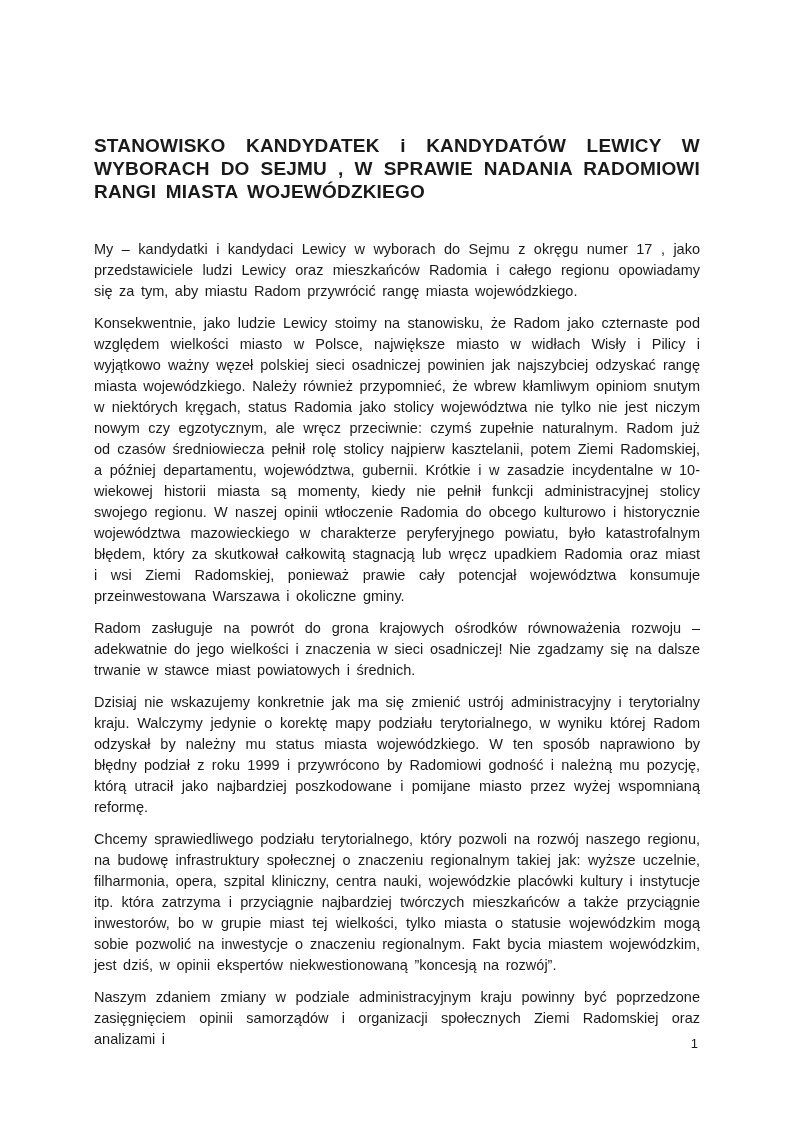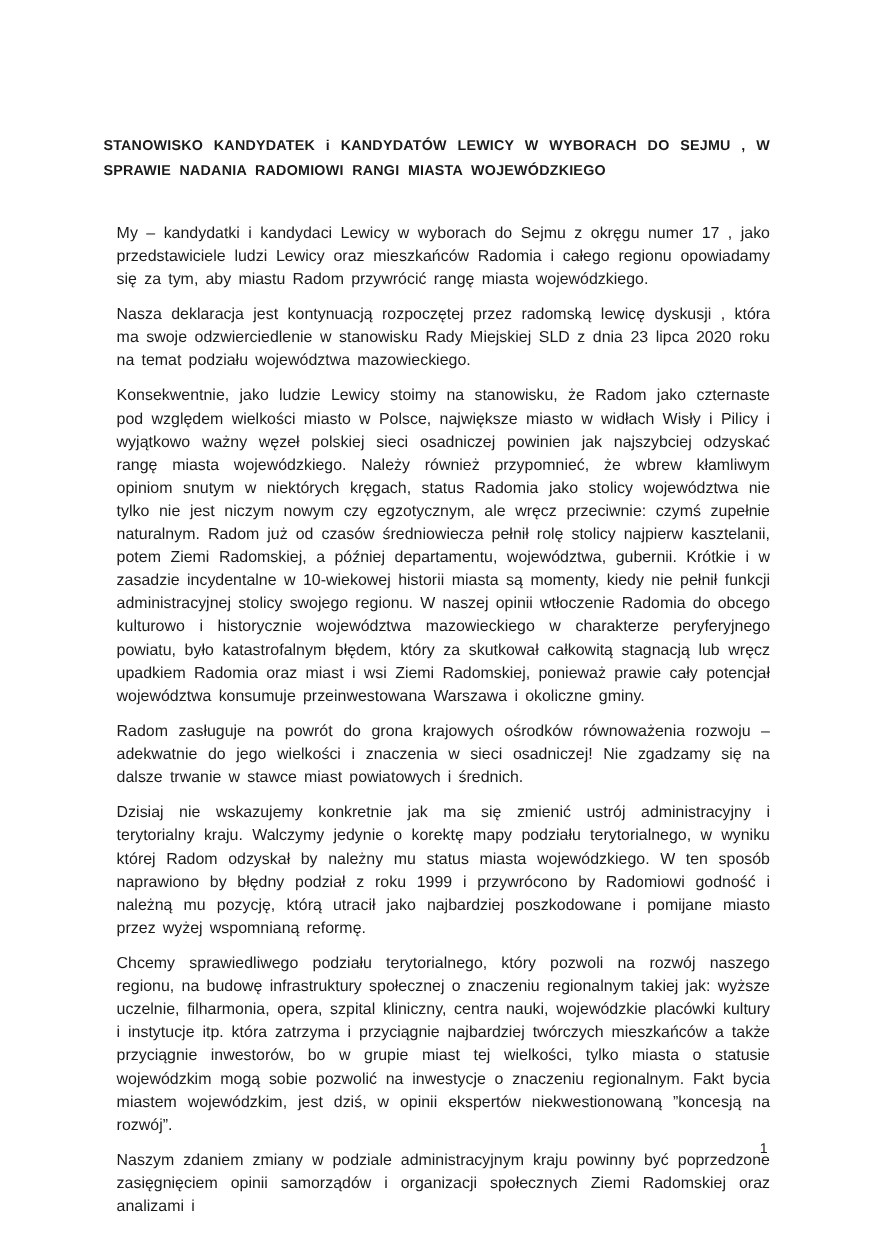--- a/index.html
+++ b/index.html
@@ -16,31 +16,31 @@
     font-family: "Liberation Sans", "DejaVu Sans", sans-serif;
     color: #1a1a1a;
   }
   .content {
     position: absolute;
     top: 120px;
     left: 94px;
     width: 606px;
   }
   .doc-title {
-    margin: 0 0 36px 0;
-    font-size: 13px;
+    margin: 14px 0 36px 0;
+    font-size: 19px;
     font-weight: bold;
     line-height: 23px;
     text-align: justify;
     word-spacing: 4px;
     letter-spacing: 0.2px;
     color: #1a1a1a;
   }
   .para {
-    margin: 0 0 11px 12px;
+    margin: 0 0 11px 0;
     font-size: 14.5px;
     font-weight: normal;
     line-height: 21px;
     text-align: justify;
     word-spacing: 2.5px;
     color: #1a1a1a;
   }
   .page-number {
     position: absolute;
     top: 1036px;
@@ -52,21 +52,20 @@
 </style>
 </head>
 <body>
 
 <div class="page">
   <div class="content">
     <h1 class="doc-title">STANOWISKO KANDYDATEK i KANDYDATÓW LEWICY W WYBORACH DO SEJMU , W SPRAWIE NADANIA RADOMIOWI RANGI MIASTA WOJEWÓDZKIEGO</h1>
 
     <p class="para">My – kandydatki i kandydaci Lewicy w wyborach do Sejmu z okręgu numer 17 , jako przedstawiciele ludzi Lewicy oraz mieszkańców Radomia i całego regionu opowiadamy się za tym, aby miastu Radom przywrócić rangę miasta wojewódzkiego.</p>
 
-    <p class="para">Nasza deklaracja jest kontynuacją rozpoczętej przez radomską lewicę dyskusji , która ma swoje odzwierciedlenie w stanowisku Rady Miejskiej SLD z dnia 23 lipca 2020 roku na temat podziału województwa mazowieckiego.</p>
 
     <p class="para">Konsekwentnie, jako ludzie Lewicy stoimy na stanowisku, że Radom jako czternaste pod względem wielkości miasto w Polsce, największe miasto w widłach Wisły i Pilicy i wyjątkowo ważny węzeł polskiej sieci osadniczej powinien jak najszybciej odzyskać rangę miasta wojewódzkiego. Należy również przypomnieć, że wbrew kłamliwym opiniom snutym w niektórych kręgach, status Radomia jako stolicy województwa nie tylko nie jest niczym nowym czy egzotycznym, ale wręcz przeciwnie: czymś zupełnie naturalnym. Radom już od czasów średniowiecza pełnił rolę stolicy najpierw kasztelanii, potem Ziemi Radomskiej, a później departamentu, województwa, gubernii. Krótkie i w zasadzie incydentalne w 10-wiekowej historii miasta są momenty, kiedy nie pełnił funkcji administracyjnej stolicy swojego regionu. W naszej opinii wtłoczenie Radomia do obcego kulturowo i historycznie województwa mazowieckiego w charakterze peryferyjnego powiatu, było katastrofalnym błędem, który za skutkował całkowitą stagnacją lub wręcz upadkiem Radomia oraz miast i wsi Ziemi Radomskiej, ponieważ prawie cały potencjał województwa konsumuje przeinwestowana Warszawa i okoliczne gminy.</p>
 
     <p class="para">Radom zasługuje na powrót do grona krajowych ośrodków równoważenia rozwoju – adekwatnie do jego wielkości i znaczenia w sieci osadniczej! Nie zgadzamy się na dalsze trwanie w stawce miast powiatowych i średnich.</p>
 
     <p class="para">Dzisiaj nie wskazujemy konkretnie jak ma się zmienić ustrój administracyjny i terytorialny kraju. Walczymy jedynie o korektę mapy podziału terytorialnego, w wyniku której Radom odzyskał by należny mu status miasta wojewódzkiego. W ten sposób naprawiono by błędny podział z roku 1999 i przywrócono by Radomiowi godność i należną mu pozycję, którą utracił jako najbardziej poszkodowane i pomijane miasto przez wyżej wspomnianą reformę.</p>
 
 
     <p class="para">Chcemy sprawiedliwego podziału terytorialnego, który pozwoli na rozwój naszego regionu, na budowę infrastruktury społecznej o znaczeniu regionalnym takiej jak: wyższe uczelnie, filharmonia, opera, szpital kliniczny, centra nauki, wojewódzkie placówki kultury i instytucje itp. która zatrzyma i przyciągnie najbardziej twórczych mieszkańców a także przyciągnie inwestorów, bo w grupie miast tej wielkości, tylko miasta o statusie wojewódzkim mogą sobie pozwolić na inwestycje o znaczeniu regionalnym. Fakt bycia miastem wojewódzkim, jest dziś, w opinii ekspertów niekwestionowaną ”koncesją na rozwój”.</p>
 

